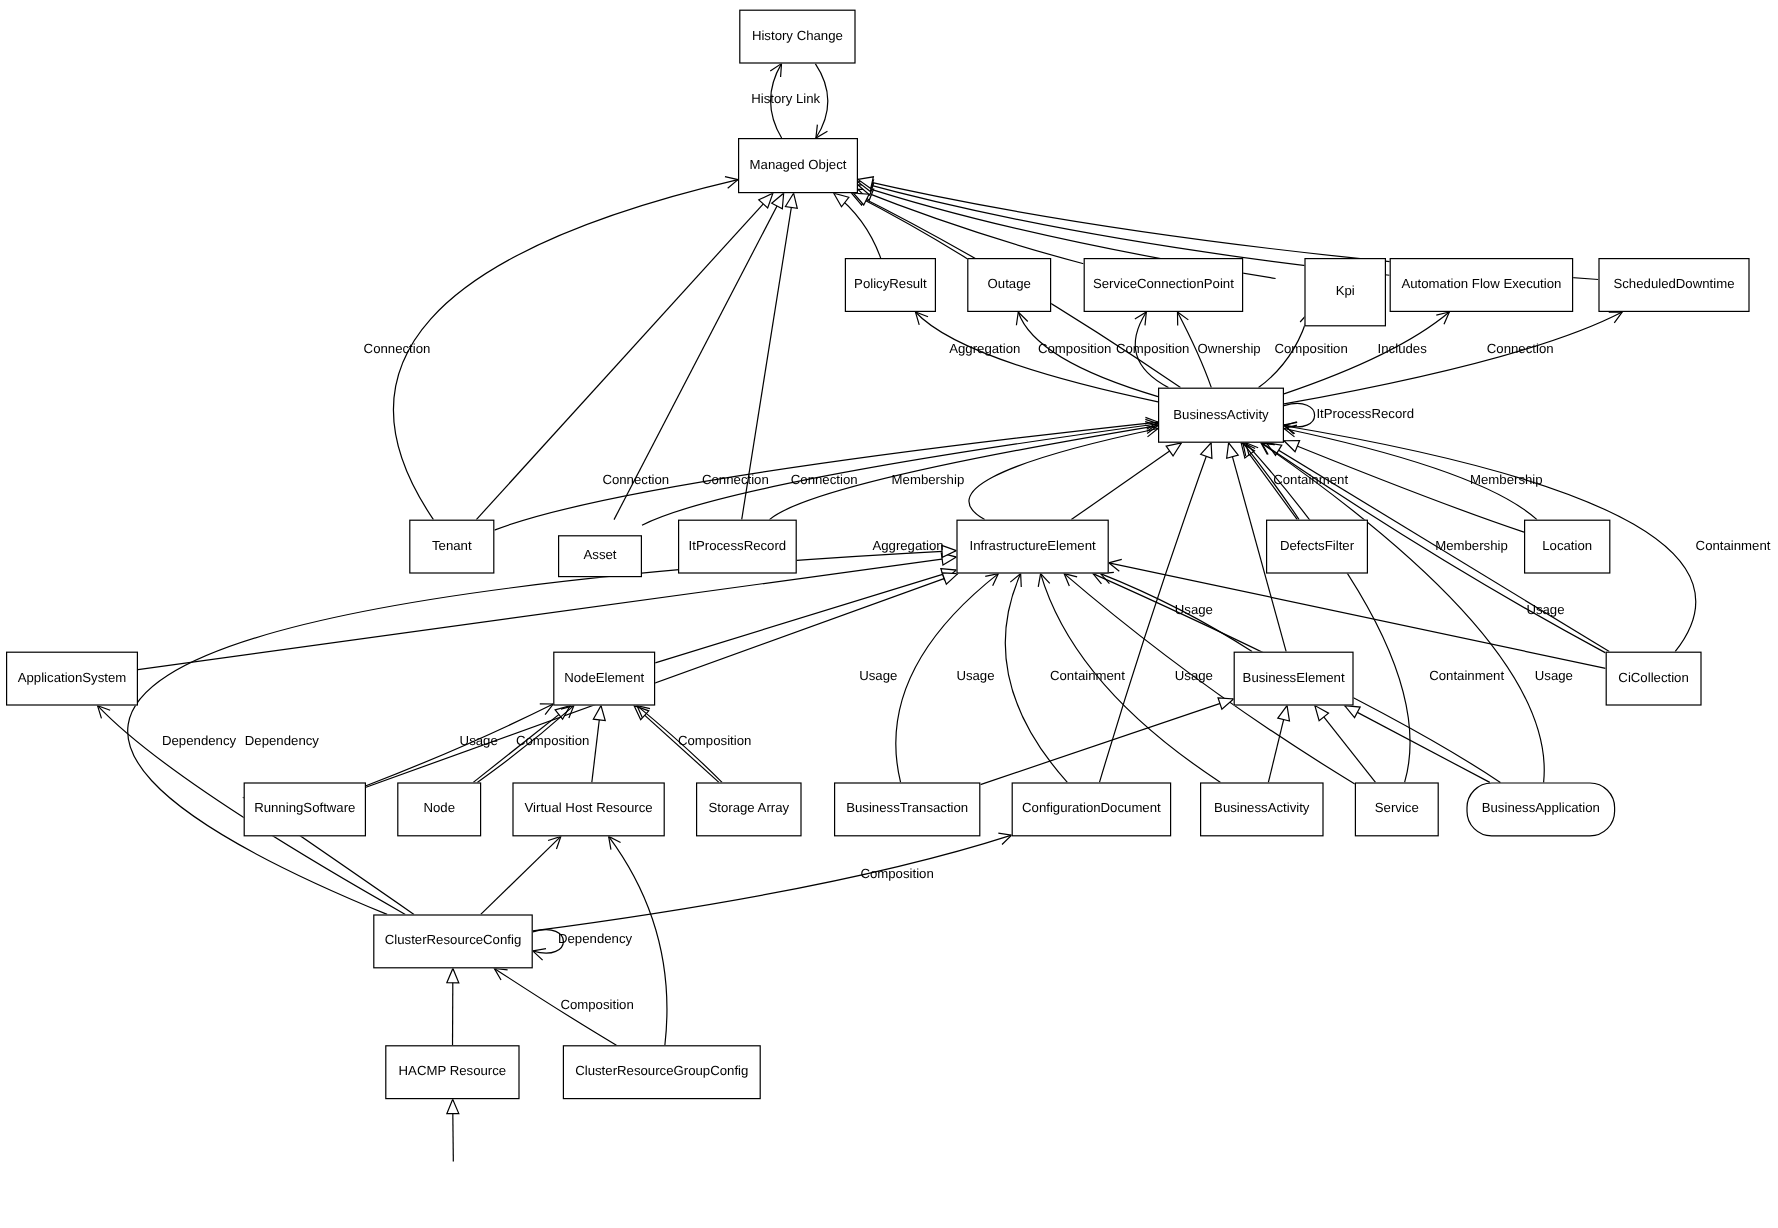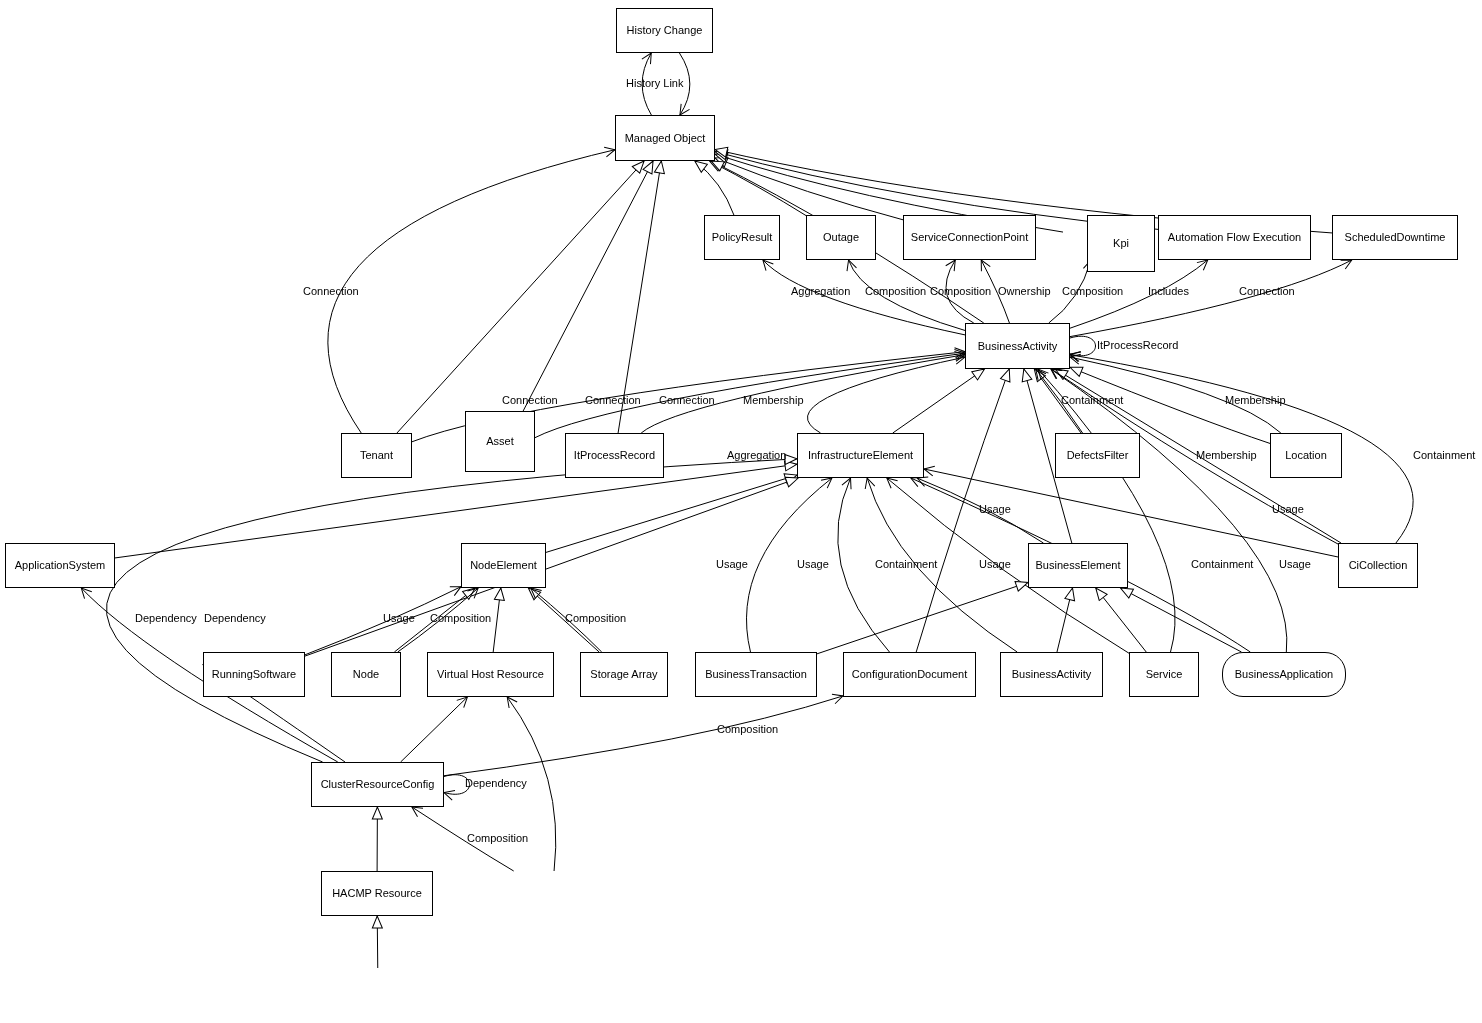--- a/index.html
+++ b/index.html
@@ -118,21 +118,21 @@
     </div>
     <div class="node" style="left: 1332px; top: 215px; width: 126px; height: 45px;">
       <span>ScheduledDowntime</span>
     </div>
     <div class="node" style="left: 965px; top: 323px; width: 105px; height: 46px;">
       <span>BusinessActivity</span>
     </div>
     <div class="node" style="left: 341px; top: 433px; width: 71px; height: 45px;">
       <span>Tenant</span>
     </div>
-    <div class="node" style="left: 465px; top: 411px; width: 70px; height: 61px;">
+    <div class="node" style="left: 465px; top: 446px; width: 70px; height: 35px;">
       <span>Asset</span>
     </div>
     <div class="node" style="left: 565px; top: 433px; width: 99px; height: 45px;">
       <span>ItProcessRecord</span>
     </div>
     <div class="node" style="left: 797px; top: 433px; width: 127px; height: 45px;">
       <span>InfrastructureElement</span>
     </div>
     <div class="node" style="left: 1055px; top: 433px; width: 85px; height: 45px;">
       <span>DefectsFilter</span>
@@ -177,20 +177,23 @@
       <span>Service</span>
     </div>
     <div class="node" style="left: 1222px; top: 652px; width: 124px; height: 45px; border-radius: 21px;">
       <span>BusinessApplication</span>
     </div>
     <div class="node" style="left: 311px; top: 762px; width: 133px; height: 45px;">
       <span>ClusterResourceConfig</span>
     </div>
     <div class="node" style="left: 321px; top: 871px; width: 112px; height: 45px;">
       <span>HACMP Resource</span>
+    </div>
+    <div class="node" style="left: 469px; top: 871px; width: 165px; height: 45px;">
+      <span>ClusterResourceGroupConfig</span>
     </div>
     <span class="edge-label" style="left: 626px; top: 77px;">History Link</span>
     <span class="edge-label" style="left: 303px; top: 285px;">Connection</span>
     <span class="edge-label" style="left: 791px; top: 285px;">Aggregation</span>
     <span class="edge-label" style="left: 865px; top: 285px;">Composition</span>
     <span class="edge-label" style="left: 930px; top: 285px;">Composition</span>
     <span class="edge-label" style="left: 998px; top: 285px;">Ownership</span>
     <span class="edge-label" style="left: 1062px; top: 285px;">Composition</span>
     <span class="edge-label" style="left: 1148px; top: 285px;">Includes</span>
     <span class="edge-label" style="left: 1239px; top: 285px;">Connection</span>

